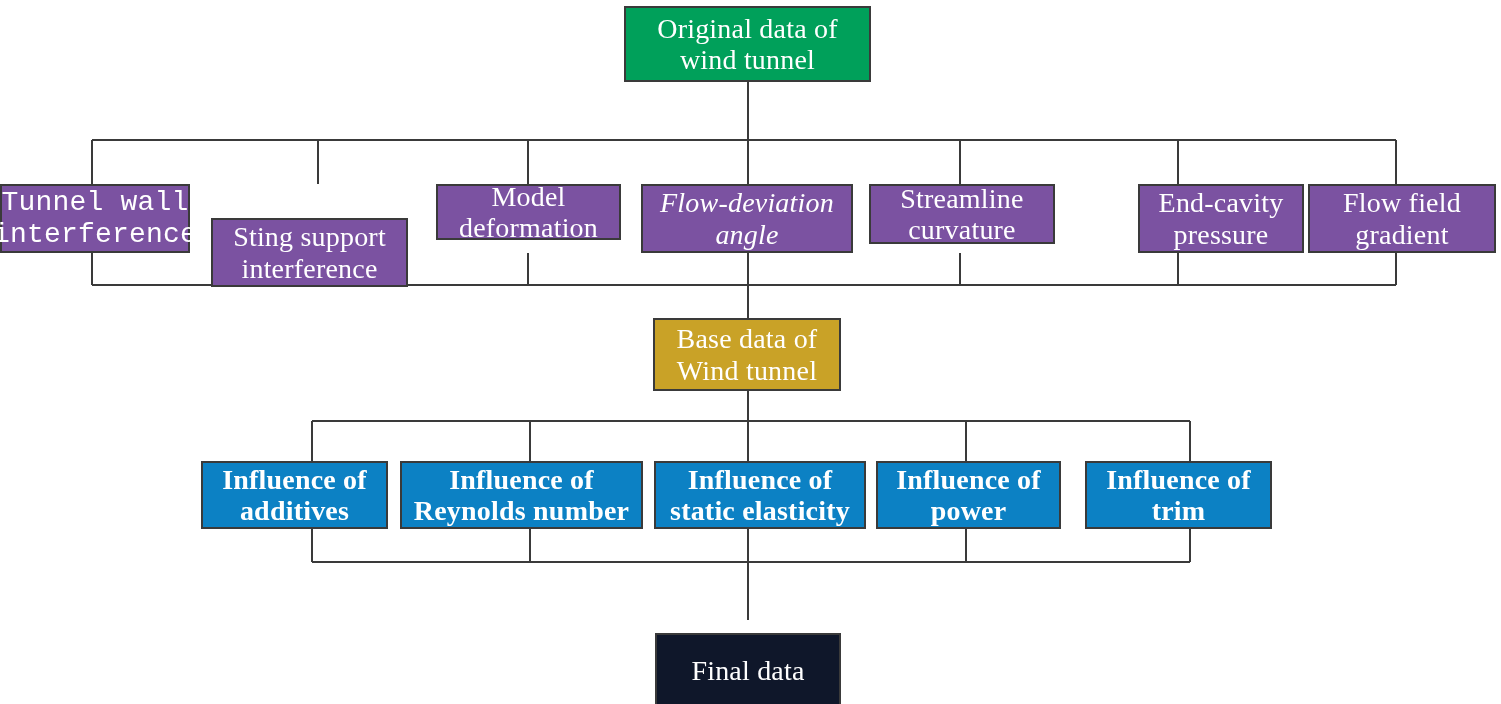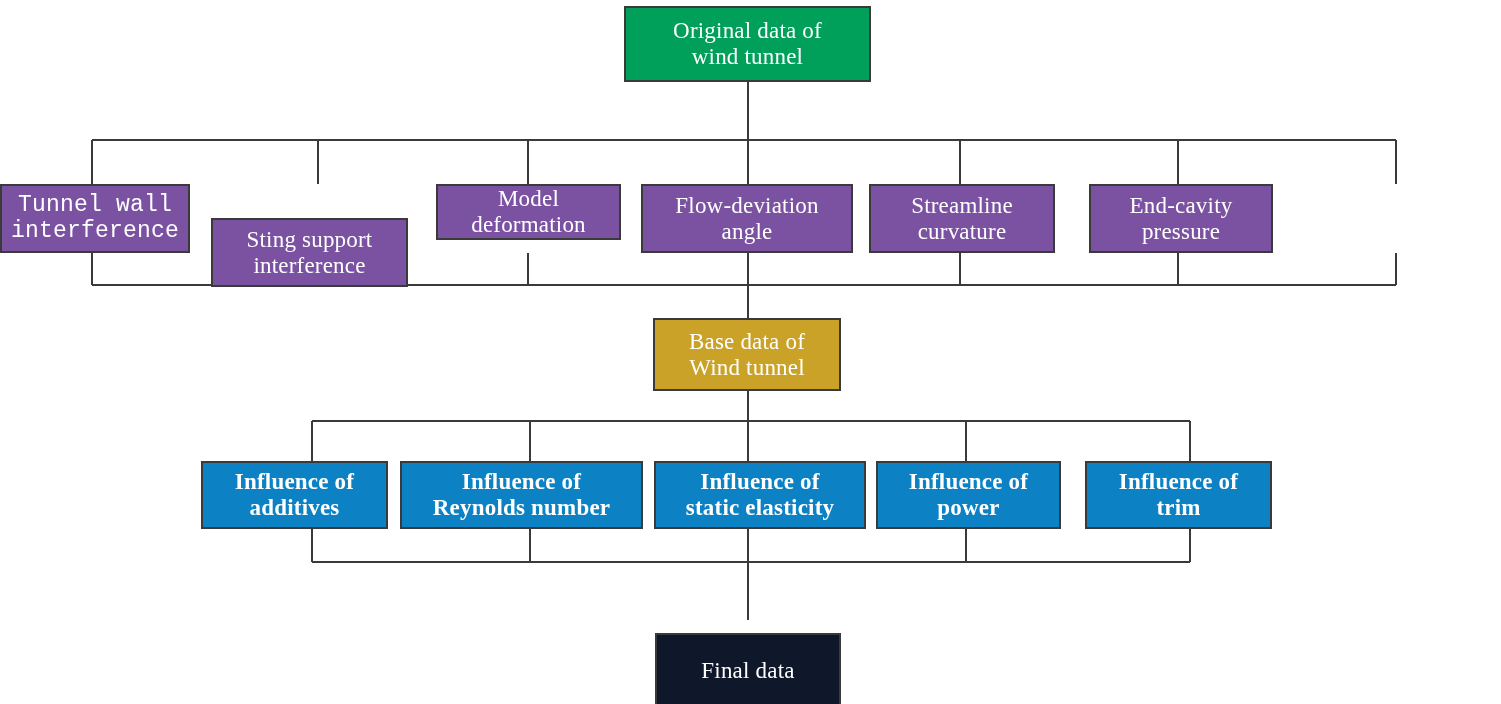--- a/index.html
+++ b/index.html
@@ -28,21 +28,21 @@
   .node {
     position: absolute;
     box-sizing: border-box;
     border: 2px solid #3a3a3a;
     color: #ffffff;
     display: flex;
     align-items: center;
     justify-content: center;
     text-align: center;
     line-height: 1.12;
-    font-size: 23px;
+    font-size: 28px;
     letter-spacing: 0.2px;
     white-space: pre-line;
     padding: 0 4px;
     z-index: 2;
   }
   .node.green  { background: #00a05a; }
   .node.purple { background: #7b52a1; }
   .node.gold   { background: #c9a227; }
   .node.blue   { background: #0c81c4; font-weight: bold; }
   .node.red    { background: #0f172a; margin-top: 13px; }
@@ -98,29 +98,31 @@
 
   <div class="node purple" style="left:0px; top:184px; width:190px; height:69px;font-family:Liberation Mono, monospace;">Tunnel wall
 interference</div>
 
   <div class="node purple" style="left:211px; top:184px; width:197px; height:69px;margin-top:34px;">Sting support
 interference</div>
 
   <div class="node purple" style="left:436px; top:184px; width:185px; height:56px;">Model
 deformation</div>
 
-  <div class="node purple" style="left:641px; top:184px; width:212px; height:69px;">Flow-deviation
+  <div class="node purple" style="left:641px; top:184px; width:212px; height:69px;font-style:italic;">Flow-deviation
 angle</div>
 
-  <div class="node purple" style="left:869px; top:184px; width:186px; height:69px;">Streamline
+  <div class="node purple" style="left:869px; top:184px; width:186px; height:60px;">Streamline
 curvature</div>
 
-  <div class="node purple" style="left:1089px; top:184px; width:184px; height:69px;">End-cavity
+  <div class="node purple" style="left:1138px; top:184px; width:166px; height:69px;">End-cavity
 pressure</div>
 
+  <div class="node purple" style="left:1308px; top:184px; width:188px; height:69px;">Flow field
+gradient</div>
 
   <div class="node gold" style="left:653px; top:318px; width:188px; height:73px;">Base data of
 Wind tunnel</div>
 
   <div class="node blue" style="left:201px; top:461px; width:187px; height:68px;">Influence of
 additives</div>
 
   <div class="node blue" style="left:400px; top:461px; width:243px; height:68px;">Influence of
 Reynolds number</div>
 

